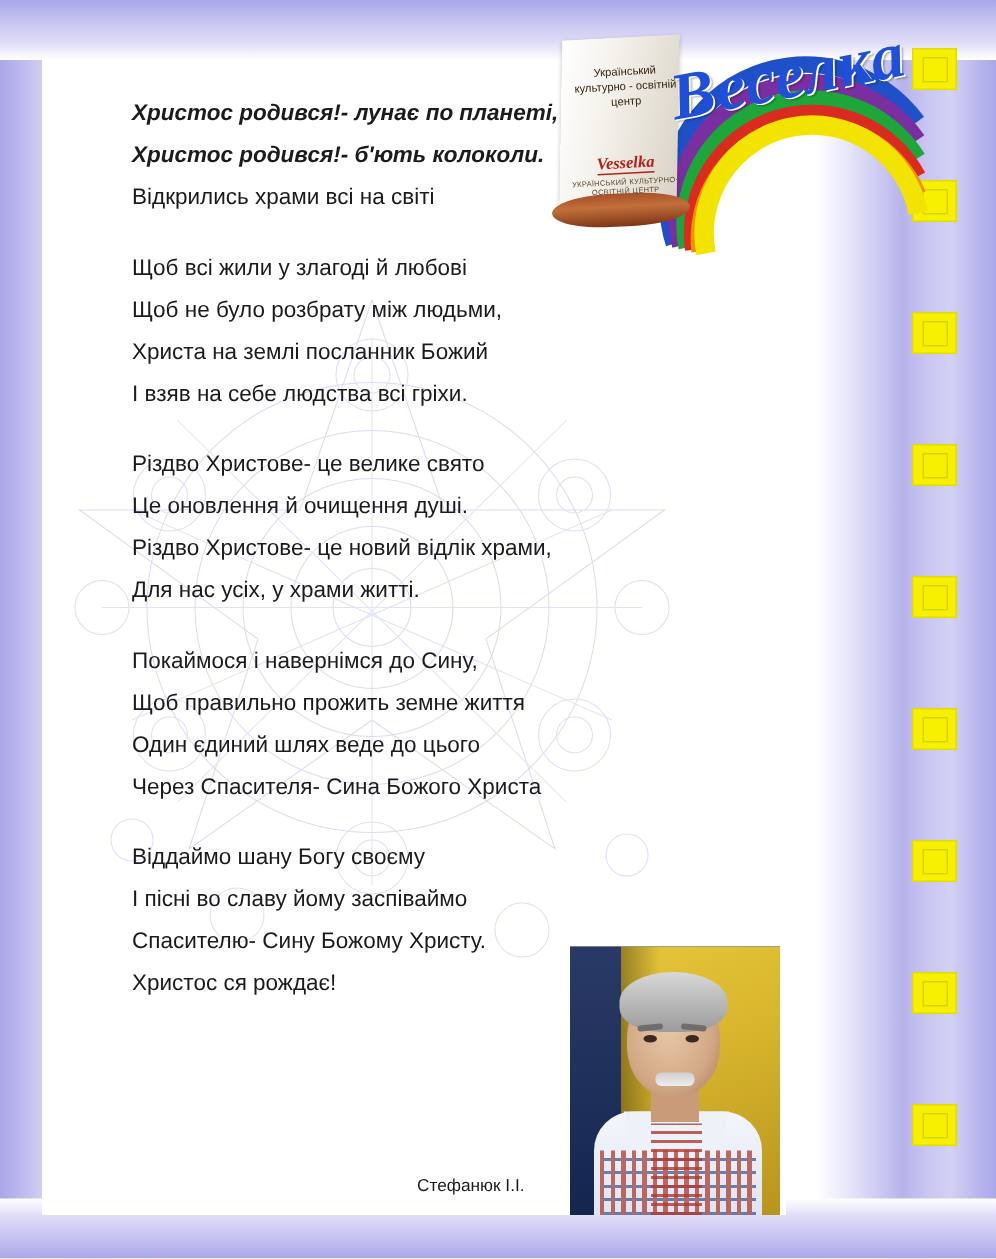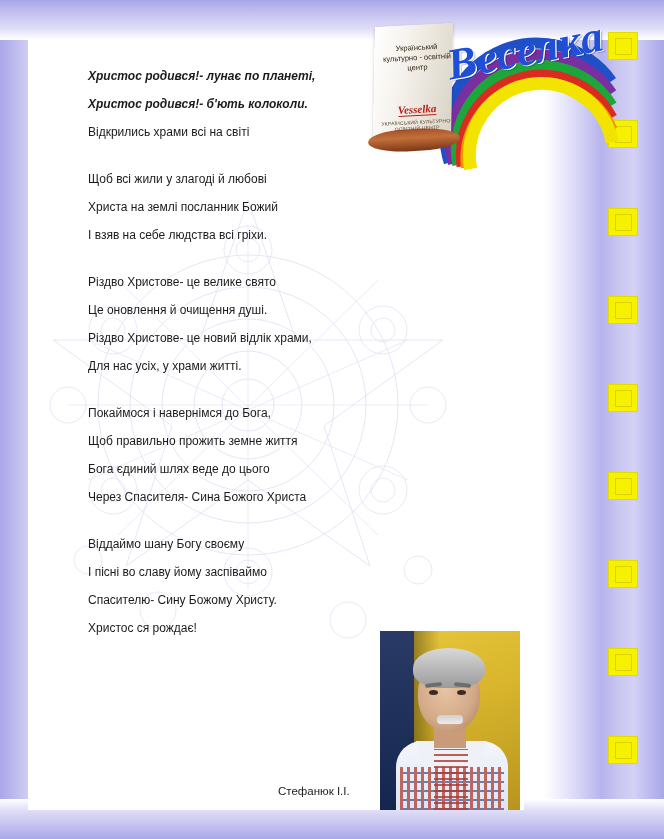--- a/index.html
+++ b/index.html
@@ -93,21 +93,21 @@
     pointer-events: none;
   }
 
   
   .poem {
     position: absolute;
     left: 60px;
     top: 22px;
     width: 420px;
     color: #1b1b1b;
-    font-size: 12px;
+    font-size: 15px;
     line-height: 1.0;
   }
   .stanza { margin-bottom: 19px; }
   .line {
     height: 28px;
     line-height: 28px;
     white-space: nowrap;
   }
   .line.bold-italic {
     font-weight: bold;
@@ -388,35 +388,36 @@
     <div class="poem">
 
       <div class="stanza">
         <div class="line bold-italic">Христос родився!-  лунає по планеті,</div>
         <div class="line bold-italic">Христос родився!-  б'ють колоколи.</div>
         <div class="line">Відкрились храми всі на світі</div>
       </div>
 
       <div class="stanza">
         <div class="line">Щоб всі жили у злагоді й любові</div>
+        <div class="line">Щоб не було розбрату між людьми,</div>
         <div class="line">Христа на землі посланник Божий</div>
         <div class="line">І взяв на себе людства всі гріхи.</div>
       </div>
 
       <div class="stanza">
         <div class="line">Різдво Христове- це велике свято</div>
         <div class="line">Це оновлення й очищення душі.</div>
         <div class="line">Різдво Христове- це новий відлік храми,</div>
         <div class="line">Для нас усіх, у храми житті.</div>
       </div>
 
       <div class="stanza">
-        <div class="line">Покаймося і навернімся до Бога,</div>
+        <div class="line">Покаймося і навернімся до Сину,</div>
         <div class="line">Щоб правильно прожить земне життя</div>
-        <div class="line">Бога єдиний шлях веде до цього</div>
+        <div class="line">Один єдиний шлях веде до цього</div>
         <div class="line">Через Спасителя- Сина Божого  Христа</div>
       </div>
 
       <div class="stanza">
         <div class="line">Віддаймо шану Богу своєму</div>
         <div class="line">І пісні во славу йому заспіваймо</div>
         <div class="line">Спасителю- Сину Божому Христу.</div>
         <div class="line">Христос ся рождає!</div>
       </div>
 

